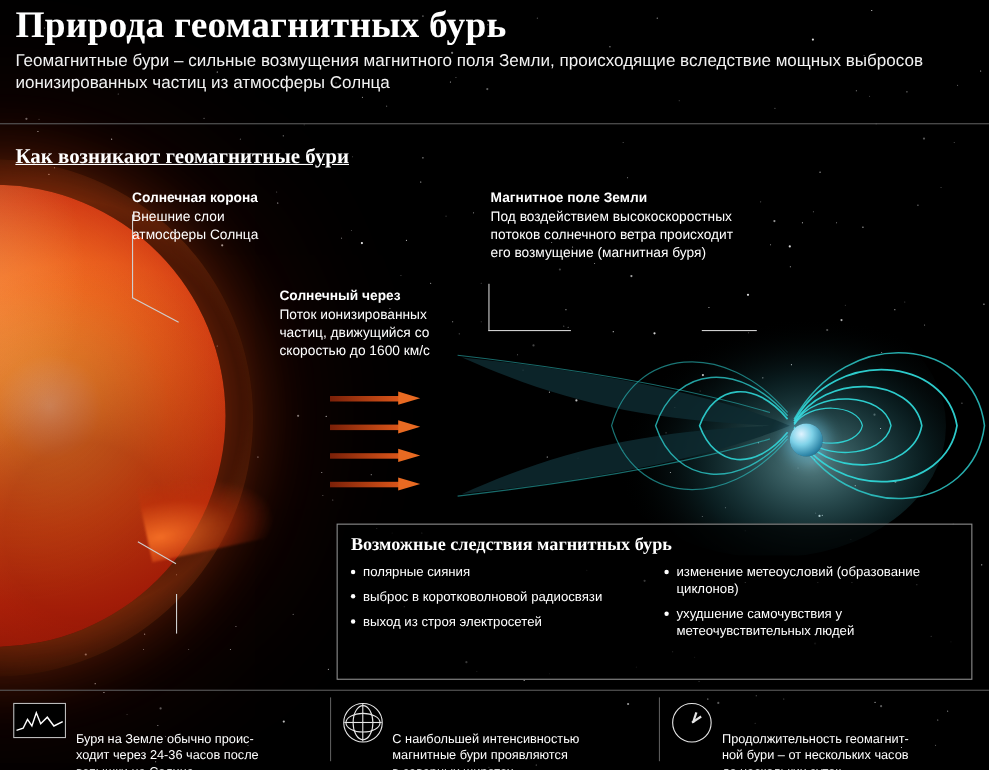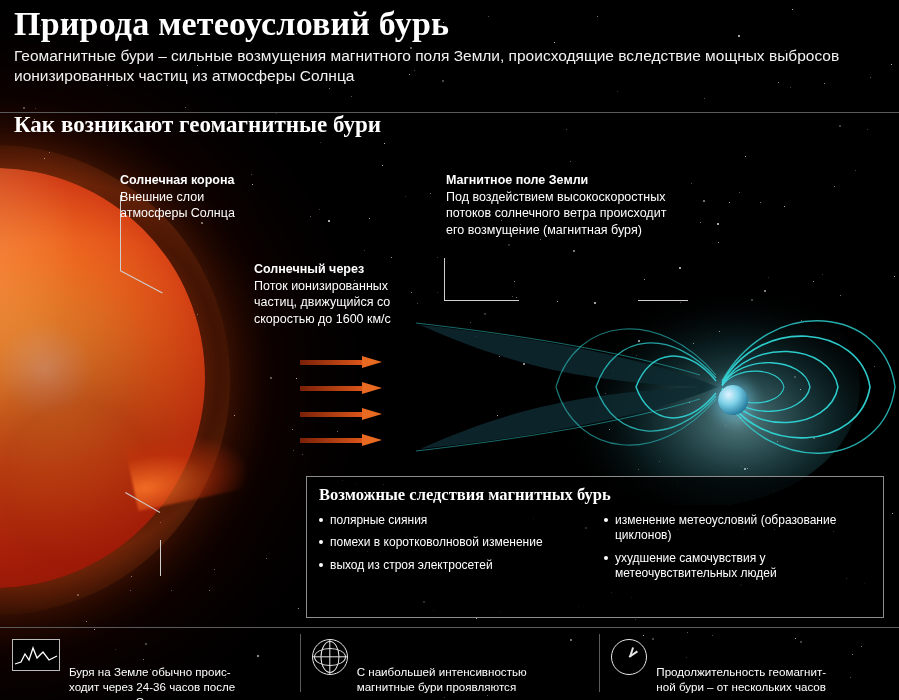--- a/index.html
+++ b/index.html
@@ -8,21 +8,21 @@
 
   
   .stars{position:absolute;inset:0;pointer-events:none;}
   .stars i{position:absolute;display:block;background:#fff;border-radius:50%;opacity:.55;}
 
   
   .header{position:absolute;left:0;top:0;width:899px;padding:6px 14px 10px 14px;box-sizing:border-box;z-index:6;}
   .title{font-family:"Liberation Serif",serif;font-size:34px;font-weight:700;letter-spacing:.2px;line-height:1.05;margin:0 0 4px 0;}
   .subtitle{font-size:15.5px;line-height:1.32;font-weight:400;color:#f2f2f2;}
   .rule{position:absolute;left:0;top:112px;width:899px;height:1px;background:#5a5a5a;z-index:6;}
-  .section-title{position:absolute;left:14px;top:112px;font-family:"Liberation Serif",serif;font-size:23px;font-weight:700;z-index:6;}
+  .section-title{position:absolute;left:14px;top:132px;font-family:"Liberation Serif",serif;font-size:19px;font-weight:700;z-index:6;text-decoration:underline;}
 
   
   .sun{position:absolute;left:-215px;top:168px;width:420px;height:420px;border-radius:50%;
        background:radial-gradient(circle at 62% 48%, #ffd9a0 0%, #ff9b30 14%, #f2651b 32%, #cc2f10 55%, #8c1606 75%, #4a0a03 92%, #2a0502 100%);
        box-shadow:0 0 60px 18px rgba(255,90,20,.35), 0 0 140px 50px rgba(200,40,10,.18);}
   .sun-tex{position:absolute;inset:0;border-radius:50%;
        background:radial-gradient(ellipse at 30% 20%, rgba(255,200,120,.35) 0 12%, transparent 40%),
                   radial-gradient(ellipse at 70% 75%, rgba(120,10,0,.5) 0 18%, transparent 55%),
                   radial-gradient(ellipse at 55% 35%, rgba(255,150,60,.25) 0 20%, transparent 60%);}
   .flare{position:absolute;left:130px;top:430px;width:115px;height:70px;
@@ -368,21 +368,21 @@
         <div class="shaft"></div>
         <div class="head"></div>
       </div>
     <div class="arrow" style="top:78px">
         <div class="shaft"></div>
         <div class="head"></div>
       </div>
   </div>
 
   <div class="header">
-    <div class="title">Природа метеоусловий бурь</div>
+    <div class="title">Природа геомагнитных бурь</div>
     <div class="subtitle">Геомагнитные бури – сильные возмущения магнитного поля Земли, происходящие вследствие мощных выбросов ионизированных частиц из атмосферы Солнца</div>
   </div>
   <div class="rule"></div>
   <div class="section-title">Как возникают геомагнитные бури</div>
 
   <div class="leader" style="left:120px;top:195px;width:1px;height:76px;"></div>
   <div class="leader" style="left:120px;top:270px;width:48px;height:1px;transform:rotate(28deg);transform-origin:left center;"></div>
   <div class="leader" style="left:160px;top:540px;width:1px;height:36px;"></div>
   <div class="leader" style="left:160px;top:512px;width:40px;height:1px;transform:rotate(-150deg);transform-origin:left center;"></div>
   <div class="leader" style="left:444px;top:300px;width:75px;height:1px;"></div>
@@ -409,21 +409,21 @@
 его возмущение (магнитная буря)</span>
   </div>
 
 
   <div class="box">
     <h3>Возможные следствия магнитных бурь</h3>
     <div class="cols">
       <div class="col">
         <ul>
           <li>полярные сияния</li>
-          <li>помехи в коротковолновой изменение</li>
+          <li>выброс в коротковолновой радиосвязи</li>
           <li>выход из строя электросетей</li>
         </ul>
       </div>
       <div class="col">
         <ul>
           <li>изменение метеоусловий (образование циклонов)</li>
           <li>ухудшение самочувствия у метеочувствительных людей</li>
         </ul>
       </div>
     </div>

